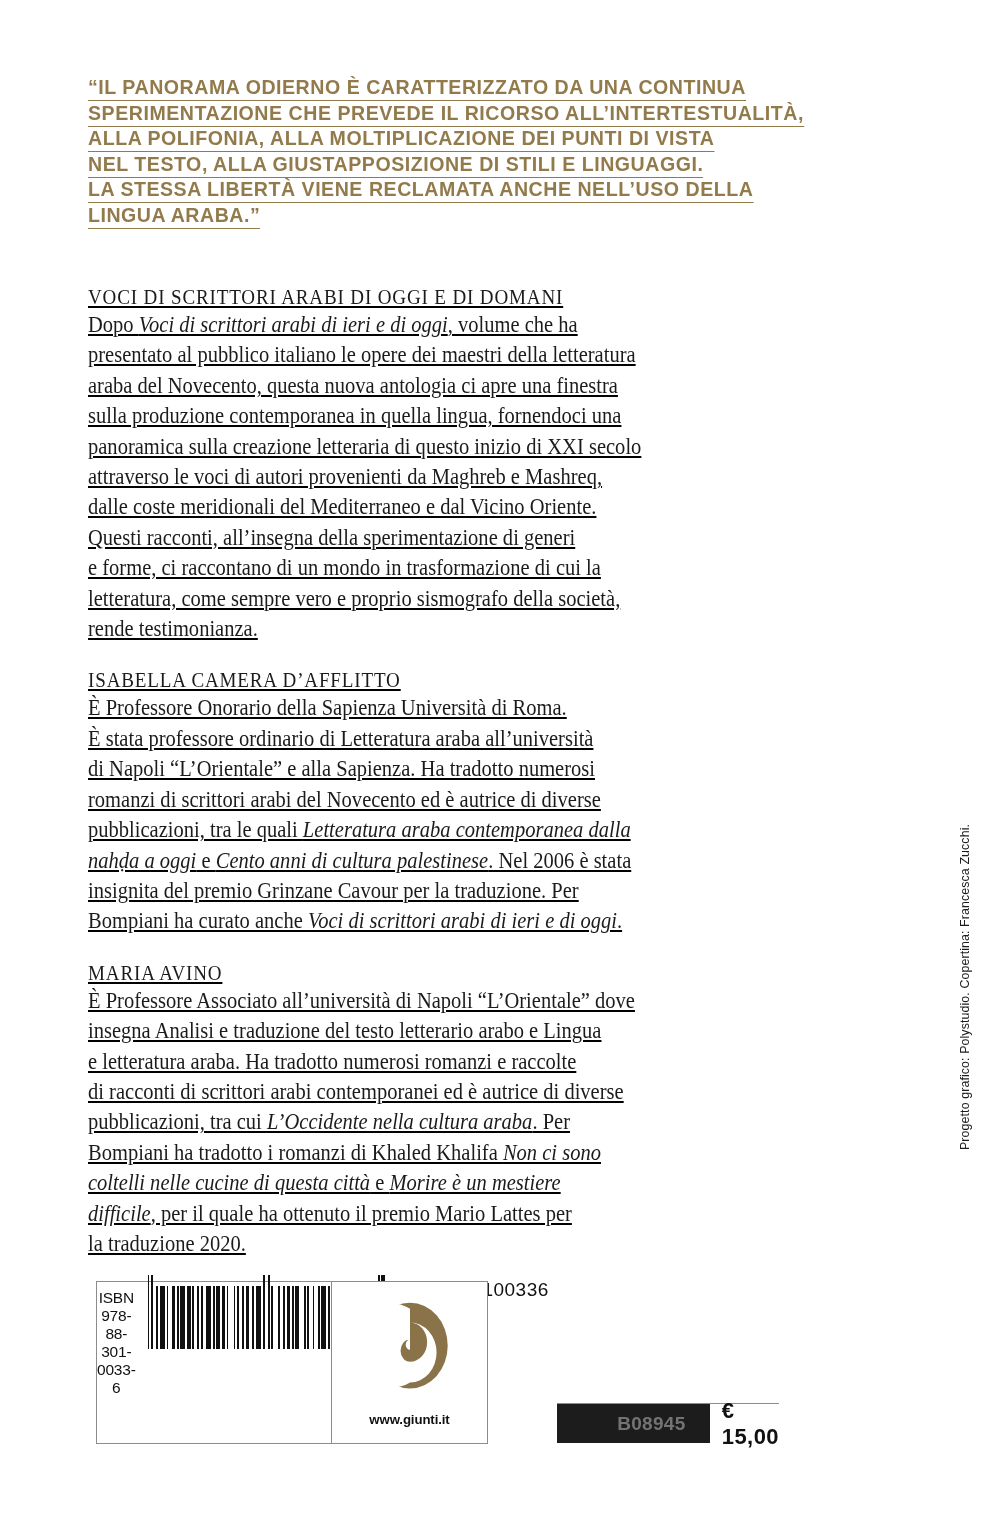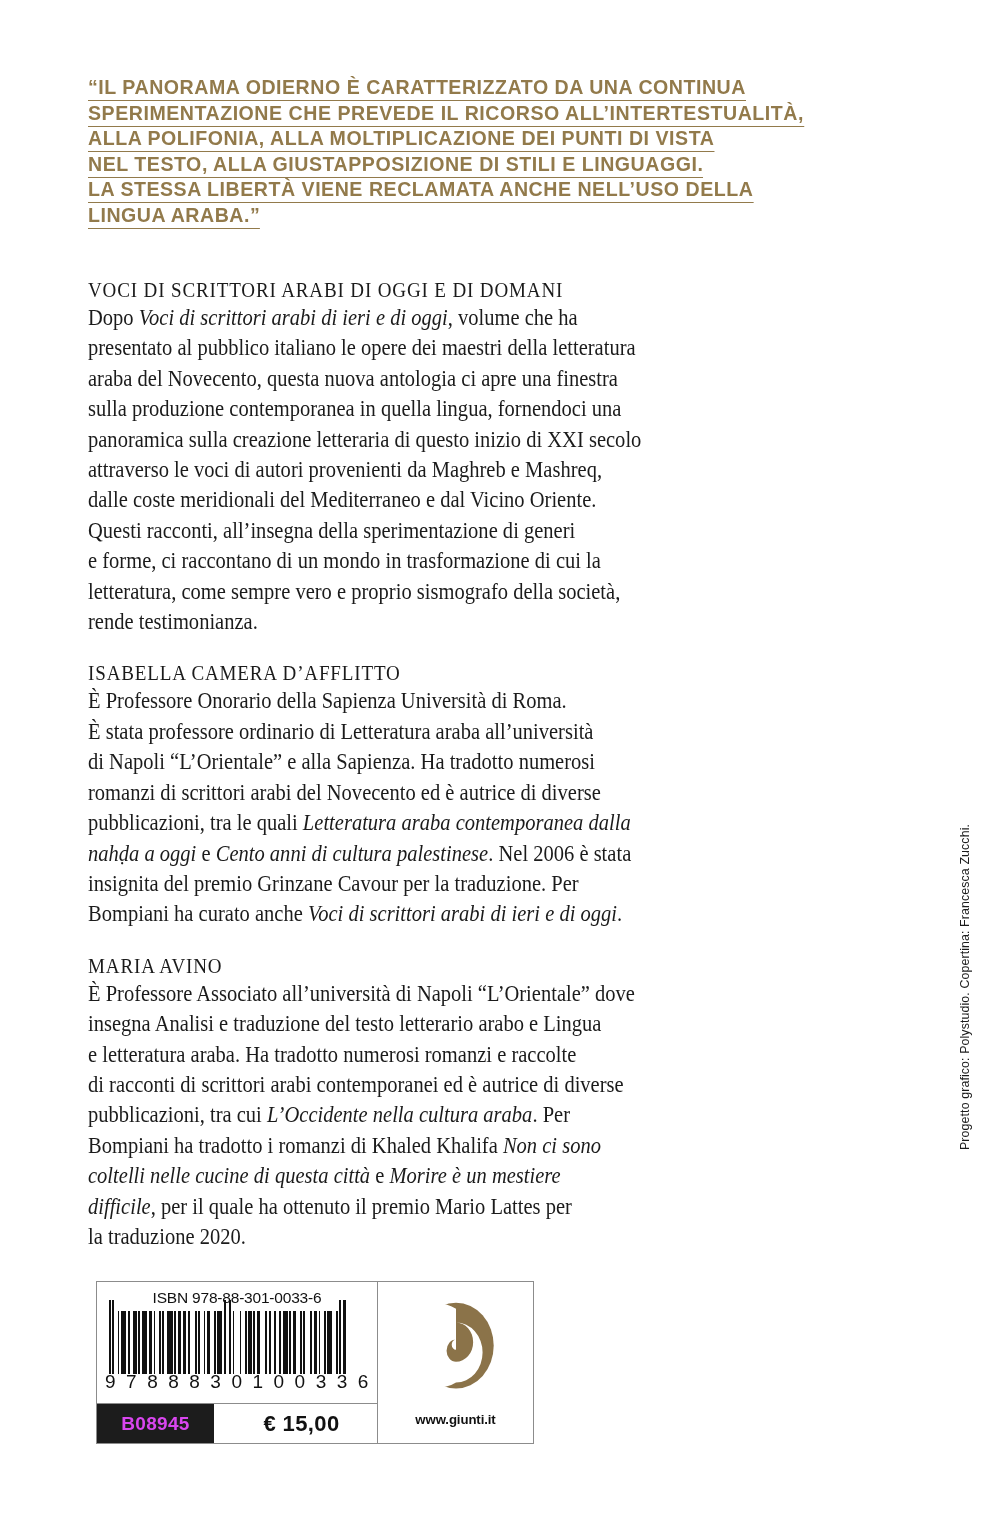--- a/index.html
+++ b/index.html
@@ -35,22 +35,23 @@
   }
   #headline .hl-line span.u {
     border-bottom: 1.6px solid #927A4B;
     padding-bottom: 2px;
   }
 
   
   #bodyblock {
     position: absolute;
     left: 88px;
-    top: 278px;
+    top: 285px;
     width: 772px;
+    text-decoration: underline;
   }
   .section { margin-bottom: 24px; }
   .section:last-child { margin-bottom: 0; }
 
   .sec-head {
     font-family: "Liberation Serif", serif;
     font-size: 20.5px;
     line-height: 25px;
     letter-spacing: 0.9px;
     color: #1b1b1b;
@@ -81,23 +82,23 @@
   }
   .fbox {
     border: 1px solid #8c8c8c;
     box-sizing: border-box;
     background: #fff;
     position: relative;
   }
 
   
   #barcode-box {
-    width: 282px;
-    display: flex;
-    flex-direction: column;
+    width: 236px;
+    display: flex;
+    flex-direction: row;
   }
   #isbn-text {
     font-family: "Liberation Sans", sans-serif;
     font-size: 15.5px;
     text-align: center;
     color: #111;
     margin-top: 7px;
     letter-spacing: -0.2px;
   }
   #bars {
@@ -123,29 +124,30 @@
     letter-spacing: 0.5px;
   }
   #price-row {
     margin-top: auto;
     display: flex;
     height: 39px;
     border-top: 1px solid #8c8c8c;
   }
   #code-cell {
     background: #1c1c1c;
-    color: #d946ef;
+    color: #737373;
     flex: 0 0 117px;
     display: flex;
     align-items: center;
     justify-content: center;
     font-family: "Liberation Sans", sans-serif;
     font-weight: bold;
     font-size: 19px;
     letter-spacing: 0.3px;
+    padding-left: 36px;
   }
   #price-cell {
     flex: 1;
     display: flex;
     align-items: center;
     justify-content: center;
     font-family: "Liberation Sans", sans-serif;
     font-weight: bold;
     font-size: 22px;
     color: #111;

